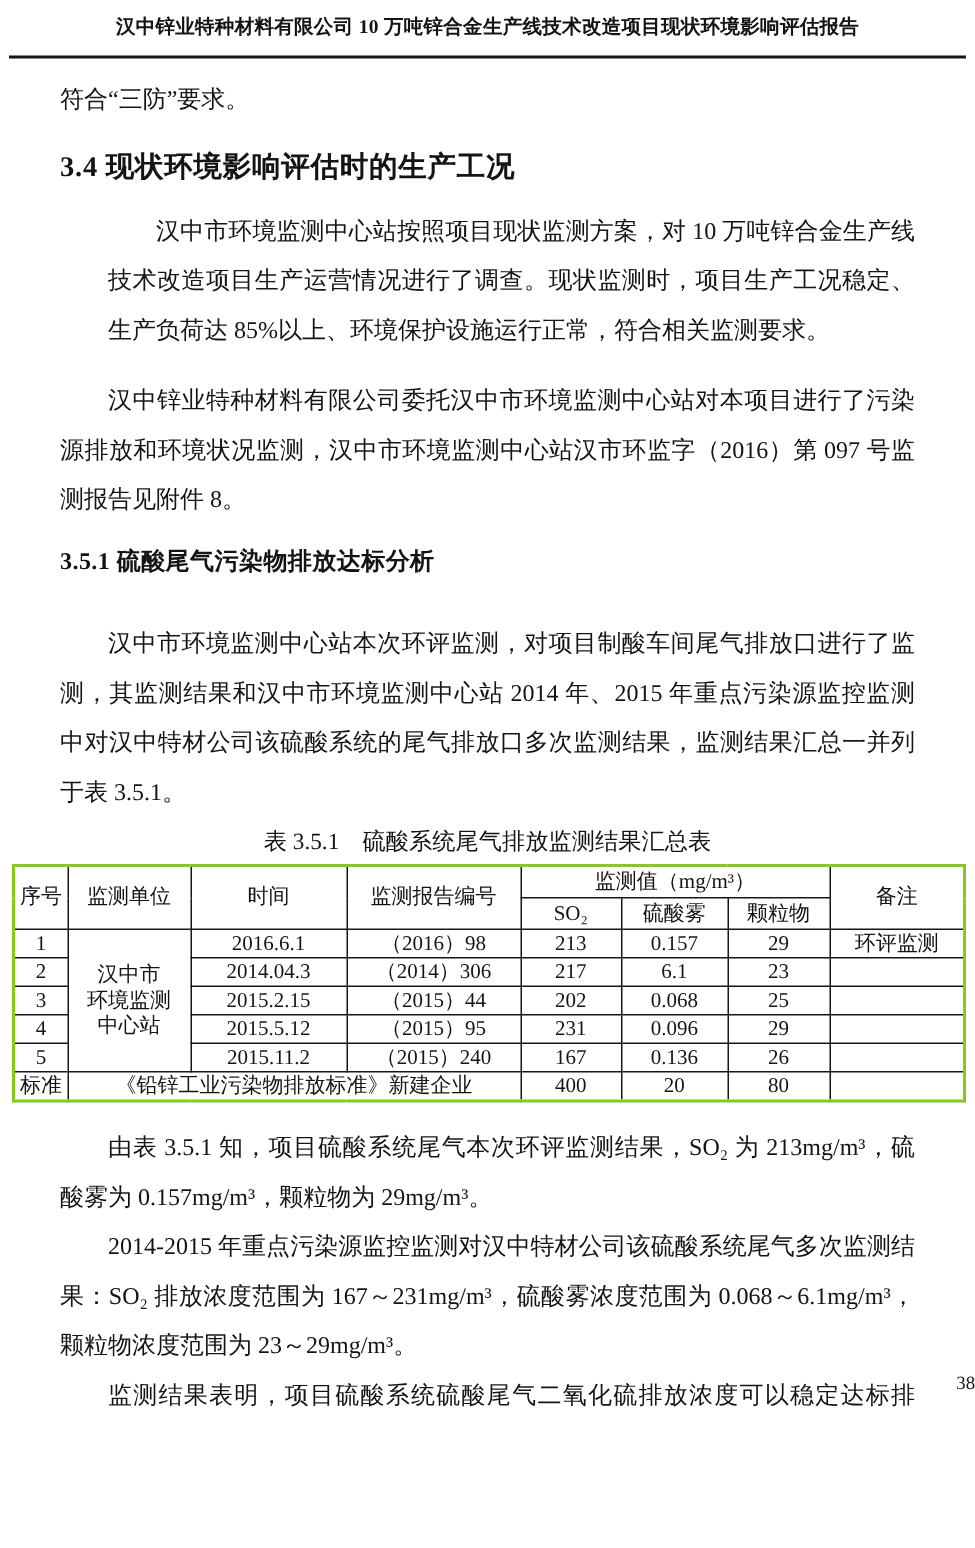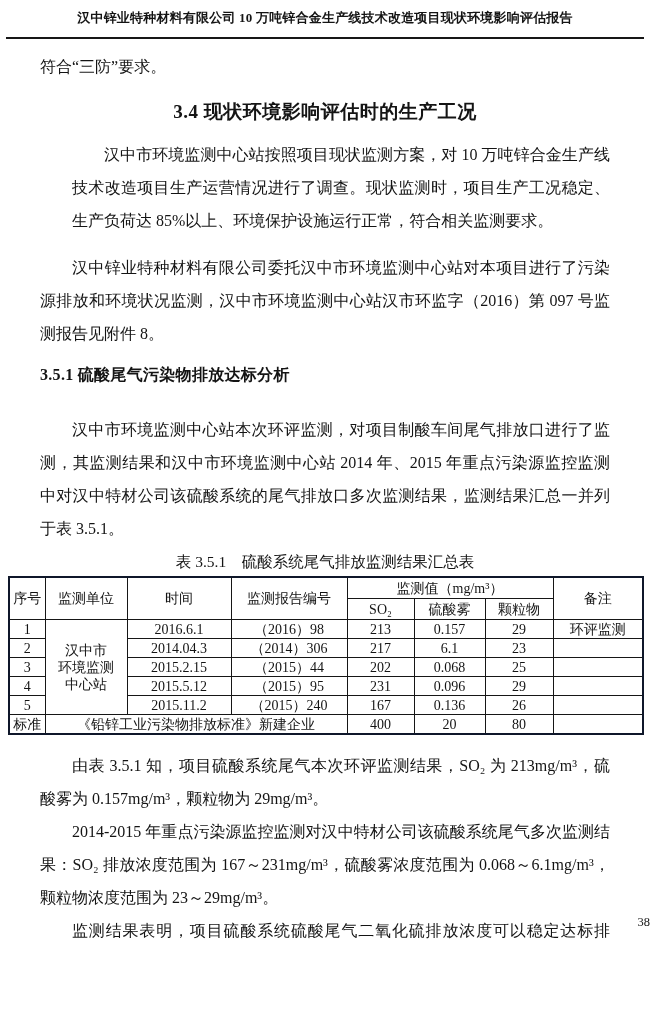--- a/index.html
+++ b/index.html
@@ -32,21 +32,20 @@
     text-align:justify;
     margin:0;
   }
   p.indent { text-indent:2em; }
   .sec-h2 {
     font-size:19px;
     font-weight:700;
     line-height:26px;
     margin:0;
     letter-spacing:0.5px;
-    text-align:center;
   }
   .sec-h3 {
     font-size:16px;
     font-weight:700;
     line-height:22px;
     margin:0;
     letter-spacing:0.3px;
   }
   #para-intro   { margin-top:11px; }
   #heading-3-4  { margin-top:16px; }
@@ -61,21 +60,21 @@
     font-size:15.5px;
     font-weight:400;
     line-height:22px;
   }
   table.results {
     margin-top:3px;
     margin-left:-32px;
     width:634px;
     border-collapse:collapse;
     table-layout:fixed;
-    border:2px solid #0f172a;
+    border:2px solid #84cc16;
     font-size:14px;
   }
   table.results th, table.results td {
     border:1px solid #161616;
     text-align:center;
     vertical-align:middle;
     padding:0 2px;
     height:18px;
     line-height:17px;
     font-weight:400;

